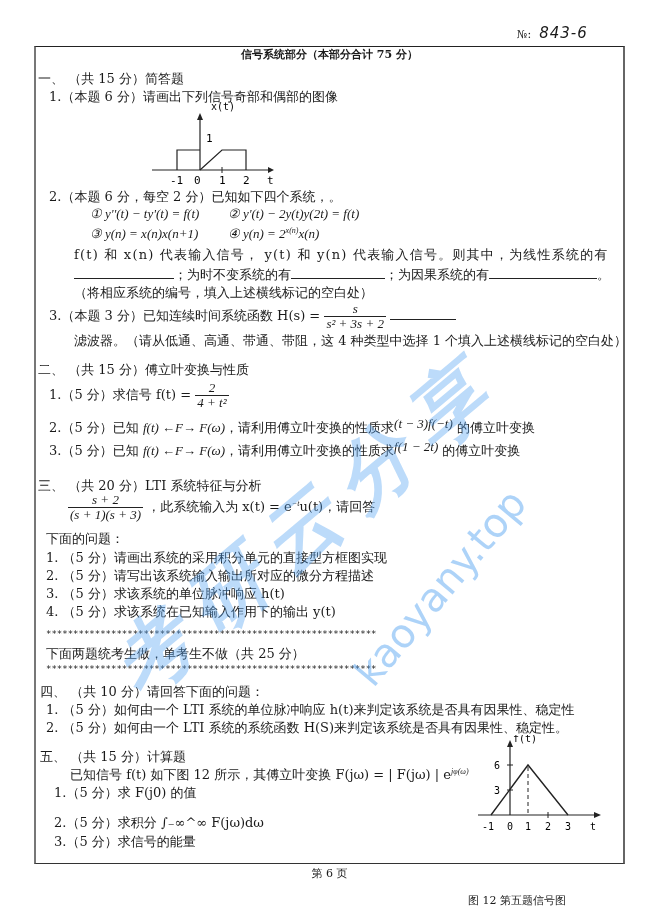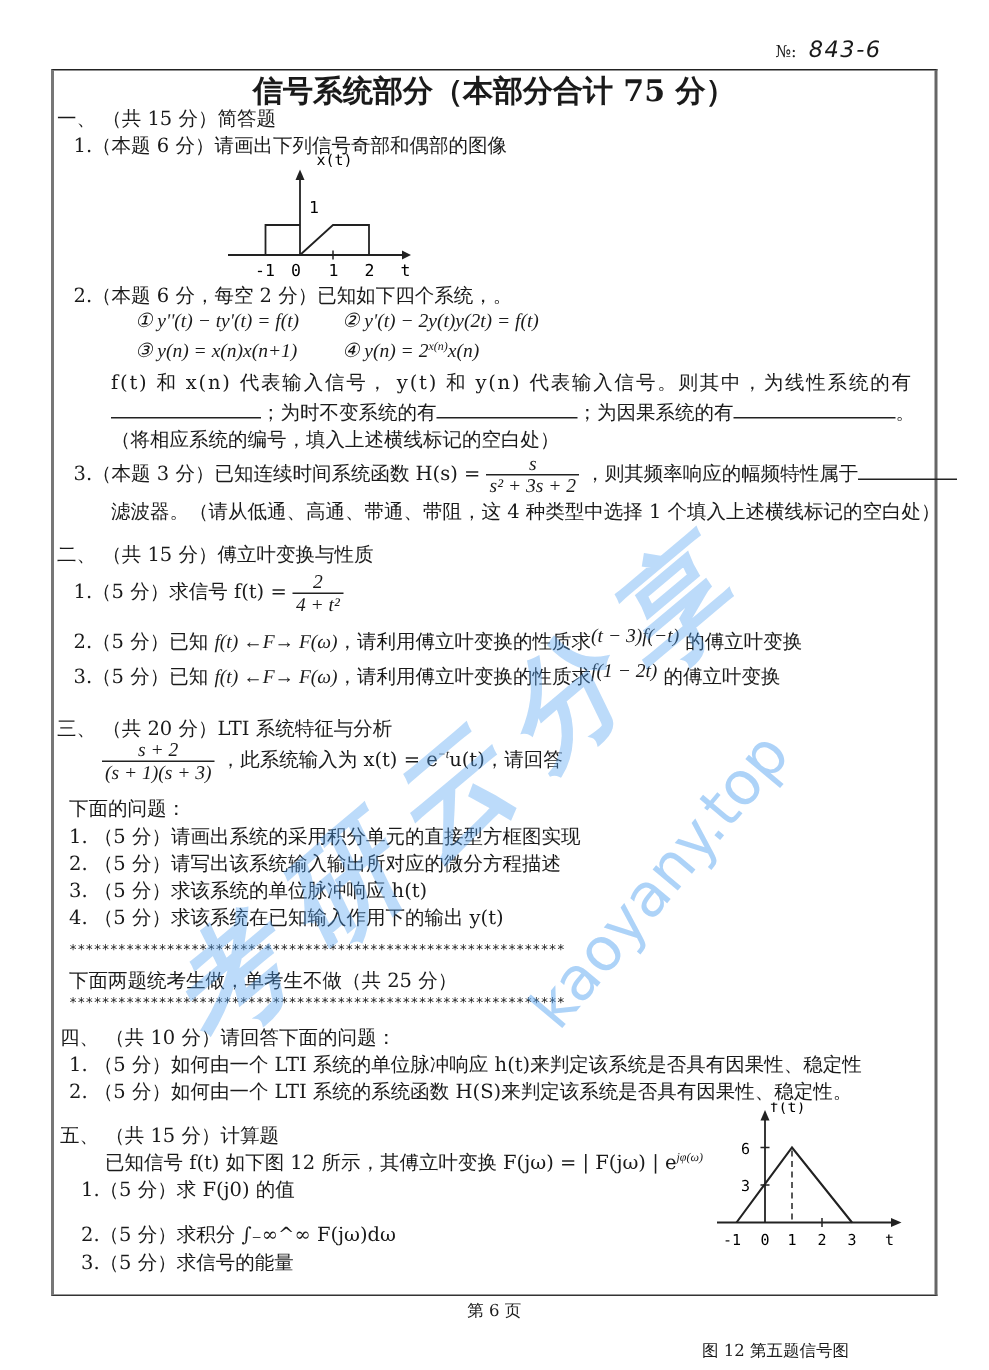--- a/index.html
+++ b/index.html
@@ -3,21 +3,21 @@
 <meta charset="utf-8">
 <style>
   html, body { margin: 0; padding: 0; background: #ffffff; }
   body { width: 659px; height: 913px; position: relative; overflow: hidden;
          font-family: "DejaVu Serif", "Liberation Serif", serif; color: #1a1a1a; }
   .abs { position: absolute; white-space: nowrap; }
   .page-no { left: 517px; top: 24px; font-size: 11px; }
   .page-no .hand { font-family: "DejaVu Sans", sans-serif; font-style: italic; font-size: 15px; margin-left: 8px; letter-spacing: 1px; }
   .frame { position: absolute; left: 34px; top: 46px; width: 587px; height: 816px;
            border-left: 2px solid #777; border-right: 2px solid #666; border-top: 1.5px solid #222; border-bottom: 1.5px solid #333; }
-  .title { left: 0; width: 659px; top: 47px; text-align: center; font-size: 20px; font-weight: bold; }
+  .title { left: 0; width: 659px; top: 47px; text-align: center; font-size: 11px; font-weight: bold; }
   .t { font-size: 13px; }
   .m { font-family: "Liberation Serif", serif; font-style: italic; }
   .blank { display: inline-block; border-bottom: 1px solid #222; height: 12px; vertical-align: baseline; }
   .frac { display: inline-block; vertical-align: middle; text-align: center; font-family: "Liberation Serif", serif; font-style: italic; font-size: 13px; line-height: 14px; }
   .frac .num { display: block; border-bottom: 1px solid #222; padding: 0 2px; }
   .frac .den { display: block; padding: 0 2px; }
   .stars { font-family: "DejaVu Sans Mono", monospace; font-size: 9px; letter-spacing: 0px; }
   .footer { left: 0; width: 659px; top: 866px; text-align: center; font-size: 11px; }
   .wm { position: absolute; color: rgba(80,160,240,0.55); pointer-events: none; }
   .wm-cn { font-family: "DejaVu Sans", sans-serif; font-size: 78px; font-weight: bold; font-style: italic; transform: rotate(-40deg); transform-origin: left top; left: 90px; top: 640px; letter-spacing: 18px; opacity: 0.7; }
@@ -65,21 +65,21 @@
 </div>
 <div class="abs t" style="left:74px;top:246px;letter-spacing:1.2px;">f(t) 和 x(n) 代表输入信号， y(t) 和 y(n) 代表输入信号。则其中，为线性系统的有</div>
 <div class="abs t" style="left:74px;top:266px;">
   <span class="blank" style="width:100px;"></span><span>；为时不变系统的有</span><span class="blank" style="width:94px;"></span><span>；为因果系统的有</span><span class="blank" style="width:108px;"></span><span>。</span>
 </div>
 <div class="abs t" style="left:74px;top:284px;text-align:right;">（将相应系统的编号，填入上述横线标记的空白处）</div>
 
 <div class="abs t" style="left:49px;top:302px;">
   <span>3.（本题 3 分）已知连续时间系统函数 H(s) =</span>
   <span class="frac"><span class="num">s</span><span class="den">s² + 3s + 2</span></span>
-  <span>，则其频率响应的幅频特性属于</span><span class="blank" style="width:66px;"></span>
+  <span class="blank" style="width:66px;"></span>
 </div>
 <div class="abs t" style="left:74px;top:332px;">滤波器。（请从低通、高通、带通、带阻，这 4 种类型中选择 1 个填入上述横线标记的空白处）</div>
 
 <div class="abs t" style="left:38px;top:361px;">二、 （共 15 分）傅立叶变换与性质</div>
 <div class="abs t" style="left:49px;top:381px;">
   <span>1.（5 分）求信号 f(t) =</span>
   <span class="frac"><span class="num">2</span><span class="den">4 + t²</span></span>
 </div>
 <div class="abs t" style="left:49px;top:419px;">
   <span>2.（5 分）已知</span> <span class="m">f(t) ←F→ F(ω)</span><span>，请利用傅立叶变换的性质求</span><span class="m" style="position:relative;top:-4px;">(t − 3)f(−t)</span> <span>的傅立叶变换</span>

